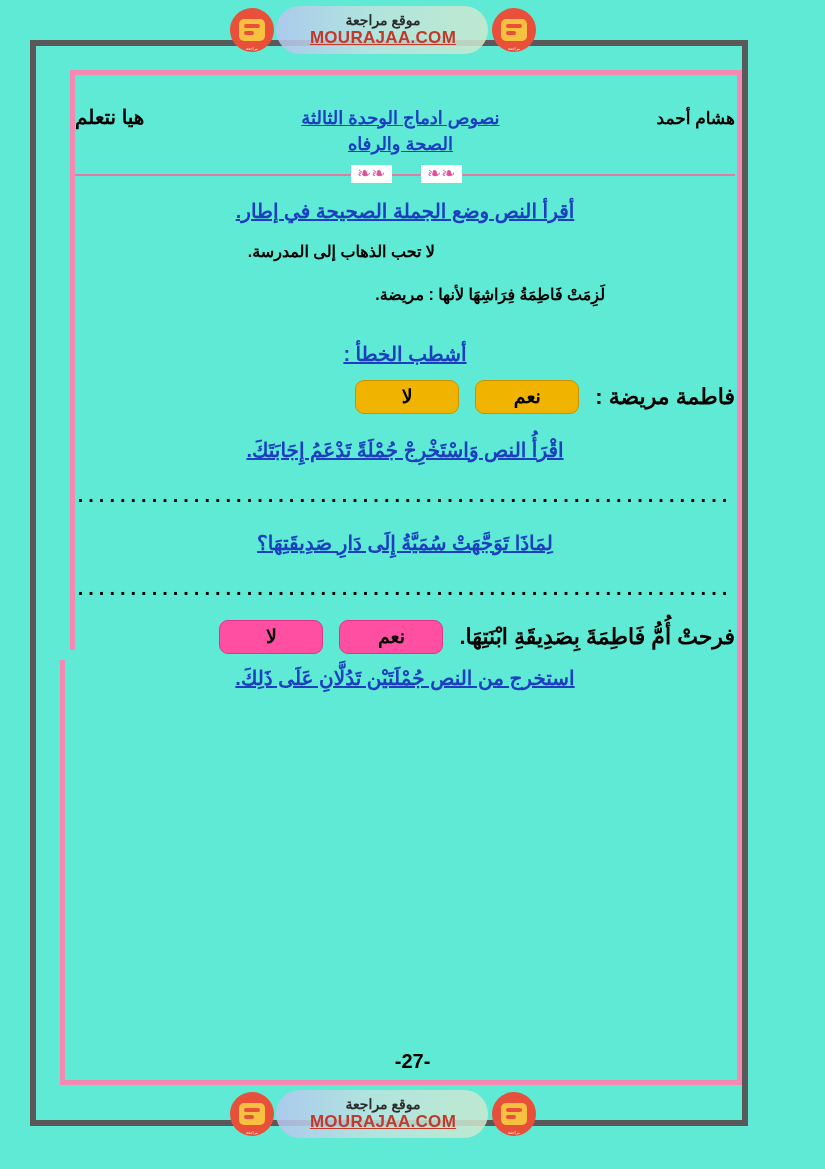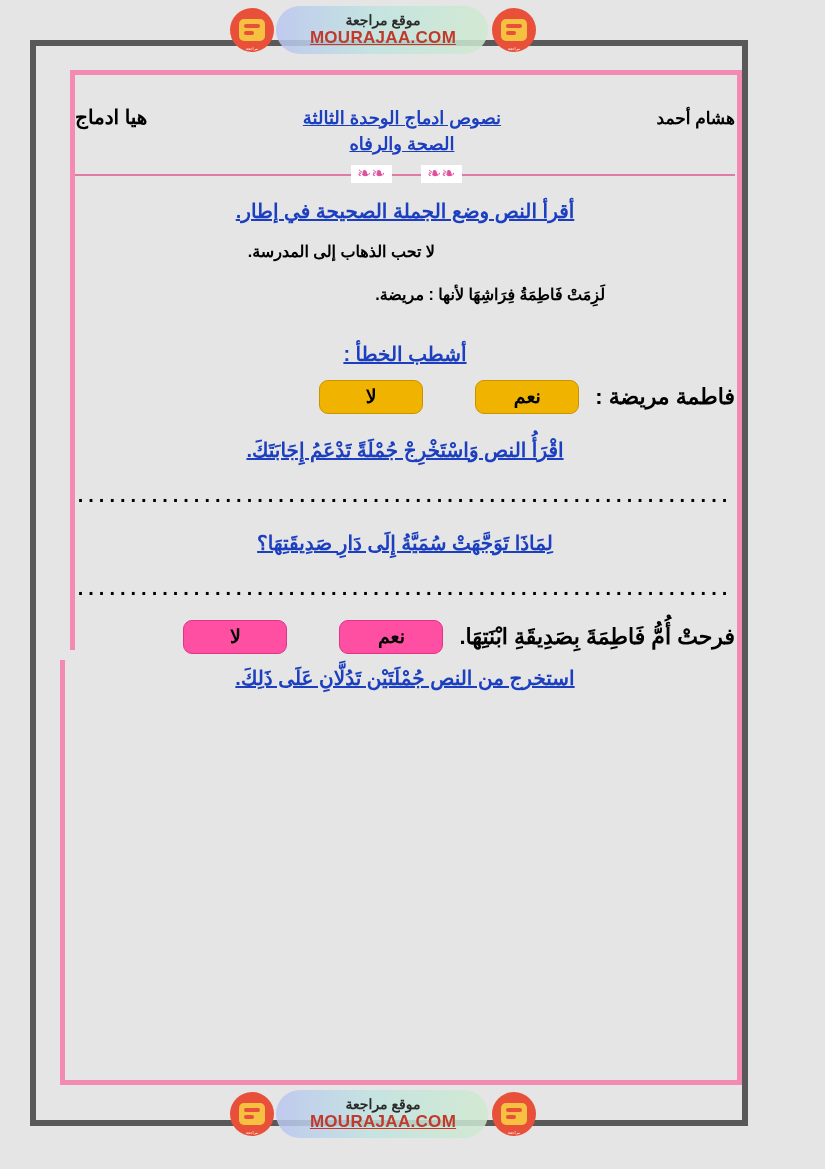--- a/index.html
+++ b/index.html
@@ -12,21 +12,21 @@
     height: 1169px;
     position: relative;
     font-family: "Liberation Sans", sans-serif;
     overflow: hidden;
   }
 
   
   .page {
     position: absolute;
     inset: 0;
-    background: #e5e5e5;
+    background: #5eead4;
   }
 
   
   .gray-left {
     position: absolute;
     left: 30px;
     top: 40px;
     width: 6px;
     height: 1085px;
     background: #595959;
@@ -299,21 +299,20 @@
     display: inline-flex;
     align-items: center;
     justify-content: center;
     min-width: 74px;
     height: 32px;
     padding: 0 14px;
     border-radius: 9px;
     font-size: 19px;
     font-weight: bold;
     color: #000;
-    margin-left: 36px;
   }
   .chip-yellow { background: #f0b400; border: 1px solid #c79400; }
   .chip-pink { background: #ff4fa3; border: 1px solid #e0338a; }
 
   .dots {
     font-size: 20px;
     font-weight: bold;
     letter-spacing: 5px;
     color: #000;
     margin-top: 22px;
@@ -383,21 +382,21 @@
   </div>
 
   <div class="content">
 
     <div class="row">
       <div class="author">هشام أحمد</div>
       <div class="unit-title">
         <div class="l1">نصوص ادماج الوحدة الثالثة</div>
         <div class="l2">الصحة والرفاه</div>
       </div>
-      <div class="title-learn">هيا ادماج</div>
+      <div class="title-learn">هيا نتعلم</div>
     </div>
 
     <div class="divider">
       <div class="line"></div>
       <div class="knot k1">❧❧</div>
       <div class="knot k2">❧❧</div>
     </div>
 
     <div class="instruction">أقرأ النص وضع الجملة الصحيحة في إطار.</div>
 
@@ -423,14 +422,15 @@
     <div class="qa-line" style="margin-top:20px;">
       <div class="q-text">فرحتْ أُمُّ فَاطِمَةَ بِصَدِيقَةِ ابْنَتِهَا.</div>
       <div class="chip chip-pink">نعم</div>
       <div class="chip chip-pink">لا</div>
     </div>
 
     <div class="instruction" style="margin-top:12px;">استخرج من النص جُمْلَتَيْن تَدُلَّانِ عَلَى ذَلِكَ.</div>
 
   </div>
 
+  <div class="page-number">-27-</div>
 
 </div>
 
 </body></html>

